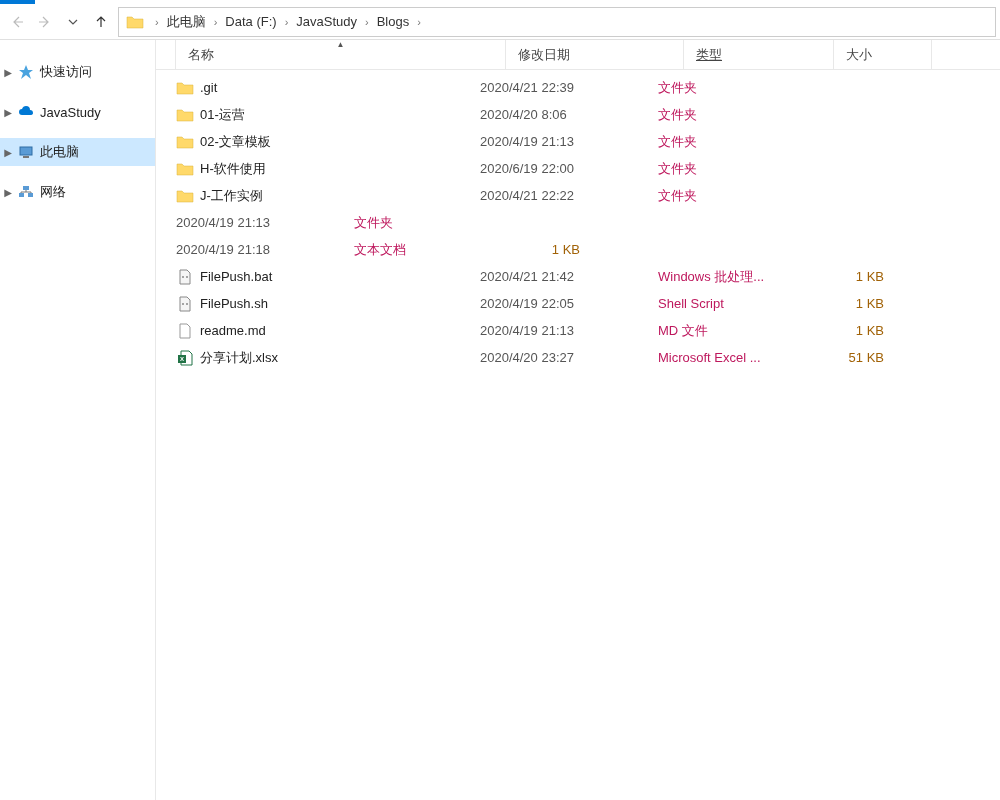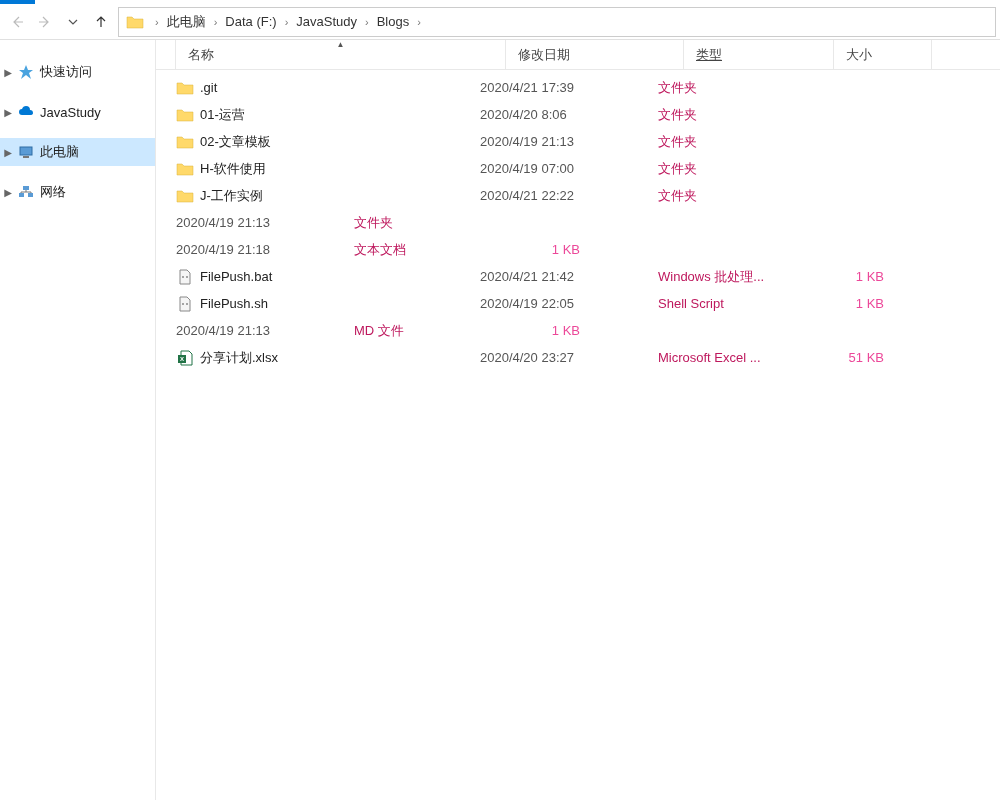--- a/index.html
+++ b/index.html
@@ -38,21 +38,21 @@
     .col-type { width: 150px; text-decoration: underline; }
     .col-size { width: 98px; }
     .sort-ind { position: absolute; top: 0; left: 50%; transform: translateX(-50%); font-size: 8px; color: #555; }
     
     .file-list { flex: 1; padding-top: 4px; }
     .file-row { height: 27px; display: flex; align-items: center; padding-left: 20px; cursor: default; }
     .file-icon { width: 18px; height: 18px; margin-right: 6px; display: flex; align-items: center; justify-content: center; flex-shrink: 0; }
     .cell-name { width: 304px; display: flex; align-items: center; }
     .cell-date { width: 178px; color: #555; }
     .cell-type { width: 150px; color: #be185d; white-space: nowrap; overflow: hidden; text-overflow: ellipsis; }
-    .cell-size { width: 86px; text-align: right; color: #ec4899; padding-right: 10px; }
+    .cell-size { width: 86px; text-align: right; color: #a16207; padding-right: 10px; }
     
     
     .ic-folder { fill: #ffd96a; stroke: #d9b23a; stroke-width: 0.5; }
     .ic-txt { fill: #fff; stroke: #888; }
     .ic-bat { fill: #f5f5f5; stroke: #888; }
     .ic-file { fill: #fff; stroke: #999; }
     .ic-xls { fill: #fff; stroke: #217346; }
     .ic-xls-badge { fill: #217346; }
   </style>
 </head>
@@ -172,21 +172,21 @@
     <div class="file-list" id="file-list">
         <div class="file-row">
           <div class="cell-name">
             <span class="file-icon">
               <svg width="18" height="16" viewBox="0 0 18 16">
                 <path class="ic-folder" d="M1 3 L1 14 L17 14 L17 5 L8 5 L6 3 Z"></path>
               </svg>
             </span>
             <span>.git</span>
           </div>
-          <div class="cell-date">2020/4/21 17:39</div>
+          <div class="cell-date">2020/4/21 22:39</div>
           <div class="cell-type">文件夹</div>
           <div class="cell-size"></div>
         </div>
         <div class="file-row">
           <div class="cell-name">
             <span class="file-icon">
               <svg width="18" height="16" viewBox="0 0 18 16">
                 <path class="ic-folder" d="M1 3 L1 14 L17 14 L17 5 L8 5 L6 3 Z"></path>
               </svg>
             </span>
@@ -211,21 +211,21 @@
         </div>
         <div class="file-row">
           <div class="cell-name">
             <span class="file-icon">
               <svg width="18" height="16" viewBox="0 0 18 16">
                 <path class="ic-folder" d="M1 3 L1 14 L17 14 L17 5 L8 5 L6 3 Z"></path>
               </svg>
             </span>
             <span>H-软件使用</span>
           </div>
-          <div class="cell-date">2020/4/19 07:00</div>
+          <div class="cell-date">2020/6/19 22:00</div>
           <div class="cell-type">文件夹</div>
           <div class="cell-size"></div>
         </div>
         <div class="file-row">
           <div class="cell-name">
             <span class="file-icon">
               <svg width="18" height="16" viewBox="0 0 18 16">
                 <path class="ic-folder" d="M1 3 L1 14 L17 14 L17 5 L8 5 L6 3 Z"></path>
               </svg>
             </span>
@@ -269,20 +269,28 @@
                 <circle cx="9" cy="8" r="1" fill="#888"></circle>
               </svg>
             </span>
             <span>FilePush.sh</span>
           </div>
           <div class="cell-date">2020/4/19 22:05</div>
           <div class="cell-type">Shell Script</div>
           <div class="cell-size">1 KB</div>
         </div>
         <div class="file-row">
+          <div class="cell-name">
+            <span class="file-icon">
+              <svg width="14" height="16" viewBox="0 0 14 16">
+                <path class="ic-file" d="M2 1 L9 1 L12 4 L12 15 L2 15 Z"></path>
+              </svg>
+            </span>
+            <span>readme.md</span>
+          </div>
           <div class="cell-date">2020/4/19 21:13</div>
           <div class="cell-type">MD 文件</div>
           <div class="cell-size">1 KB</div>
         </div>
         <div class="file-row">
           <div class="cell-name">
             <span class="file-icon">
               <svg width="16" height="16" viewBox="0 0 16 16">
                 <path class="ic-xls" d="M4 1 L12 1 L15 4 L15 15 L4 15 Z"></path>
                 <rect class="ic-xls-badge" x="1" y="5" width="8" height="8"></rect>

